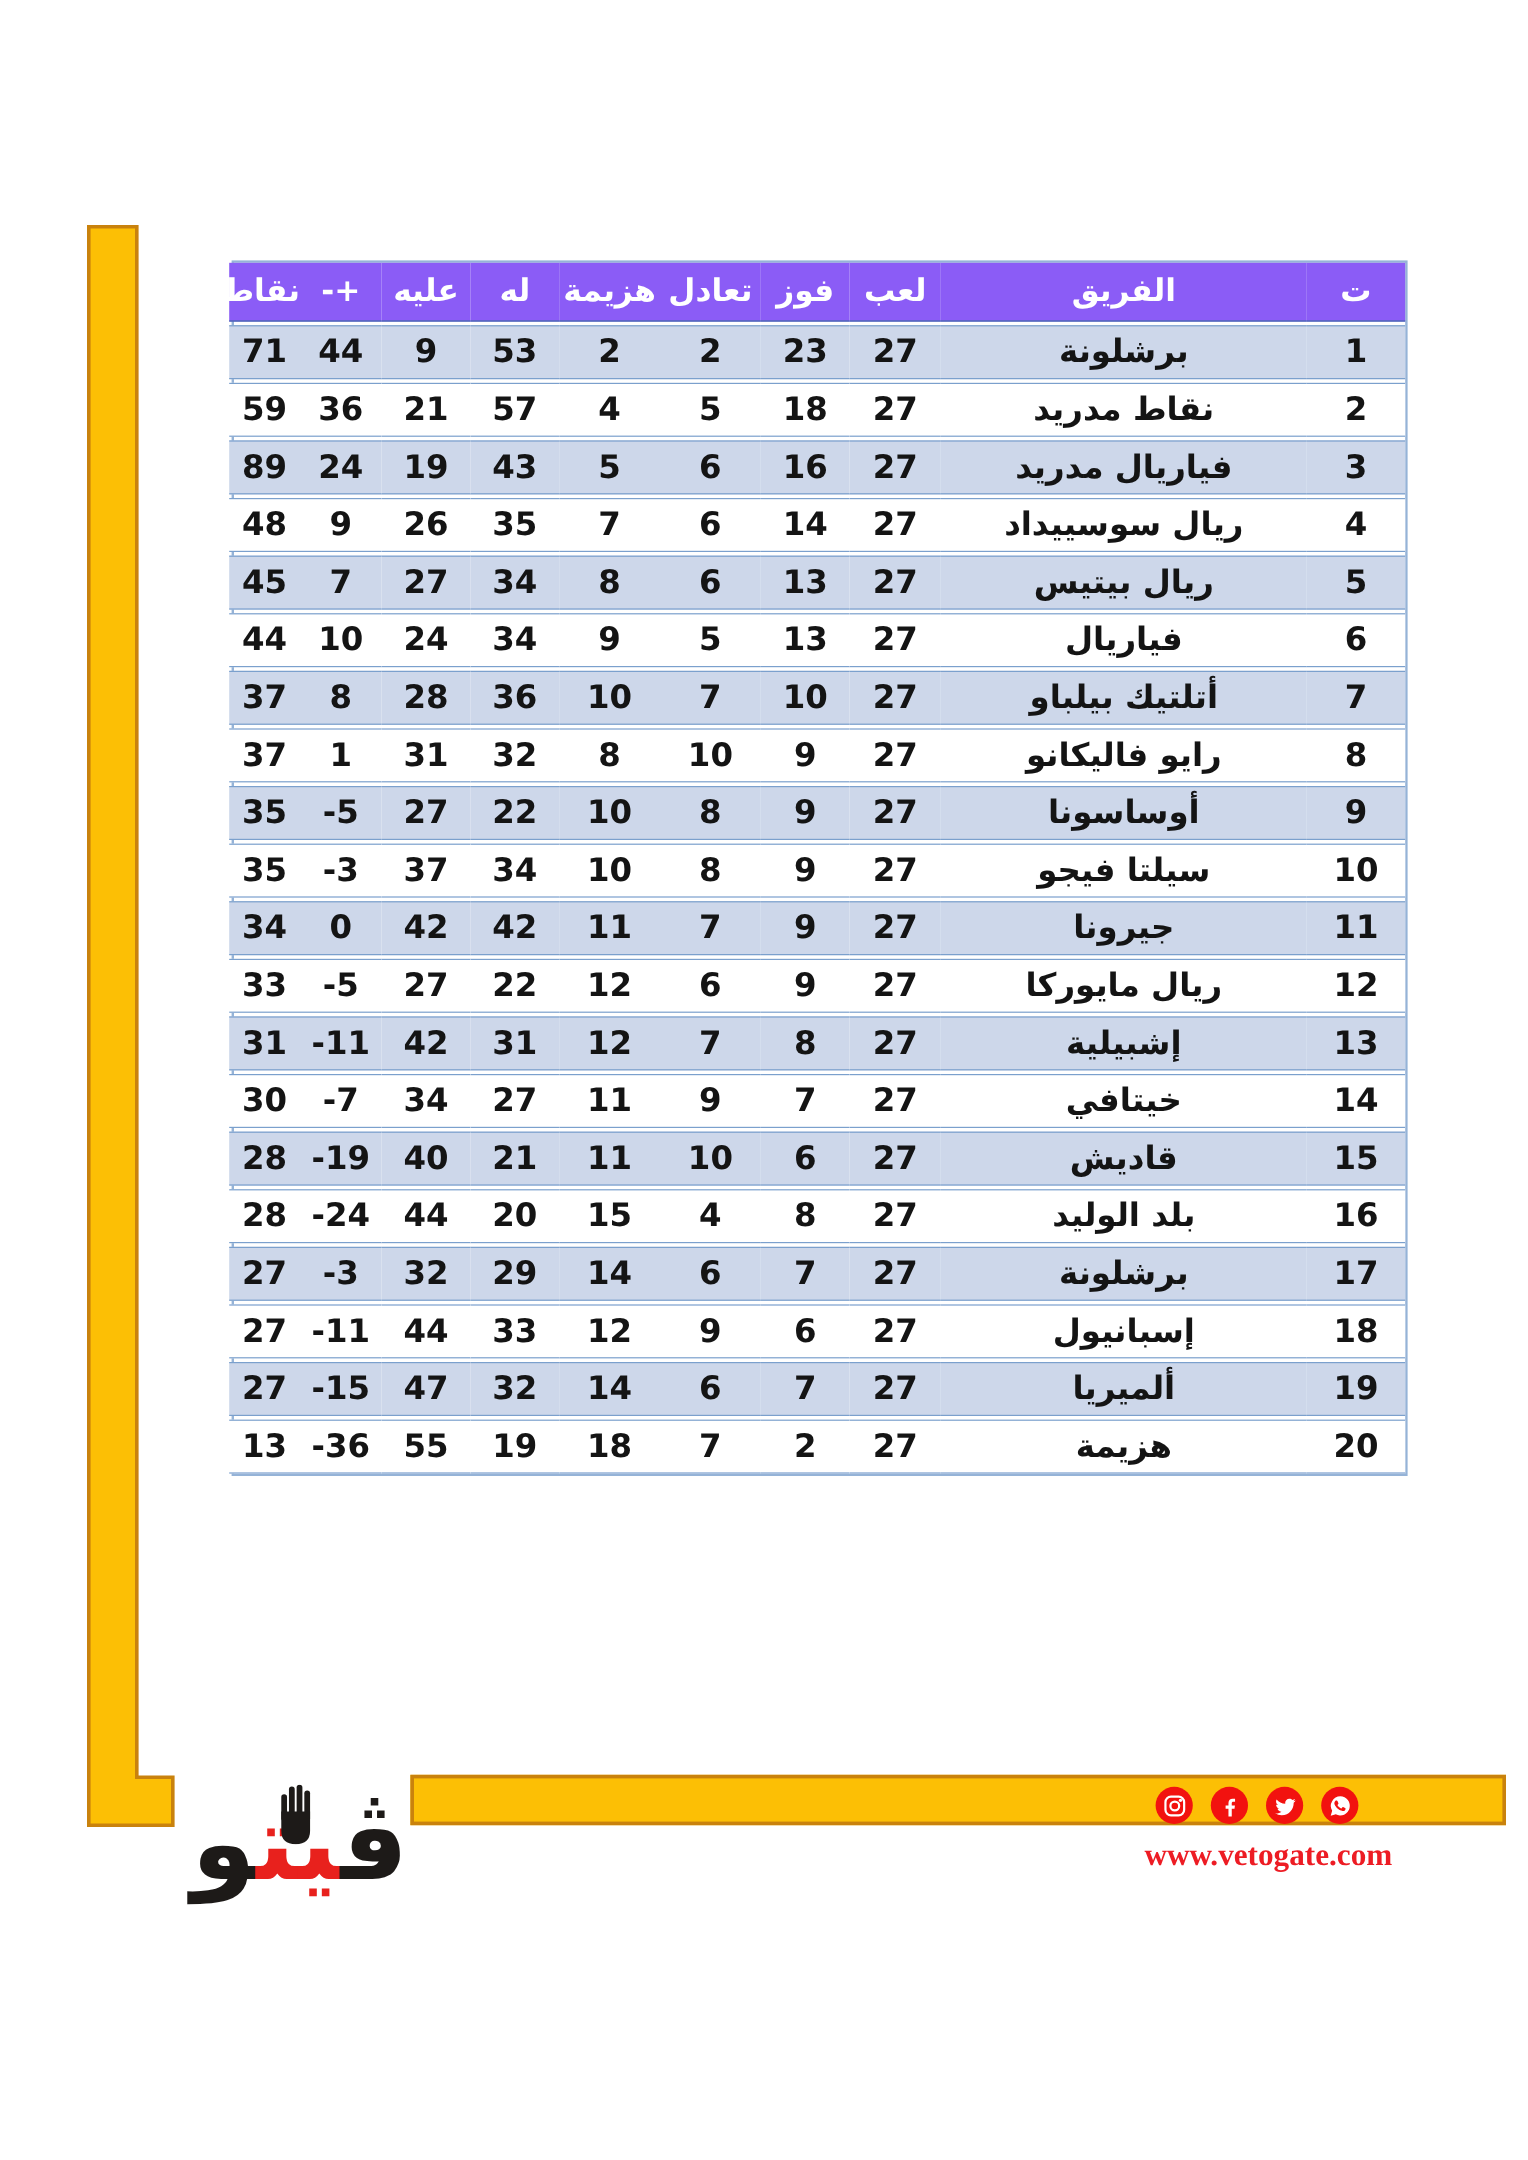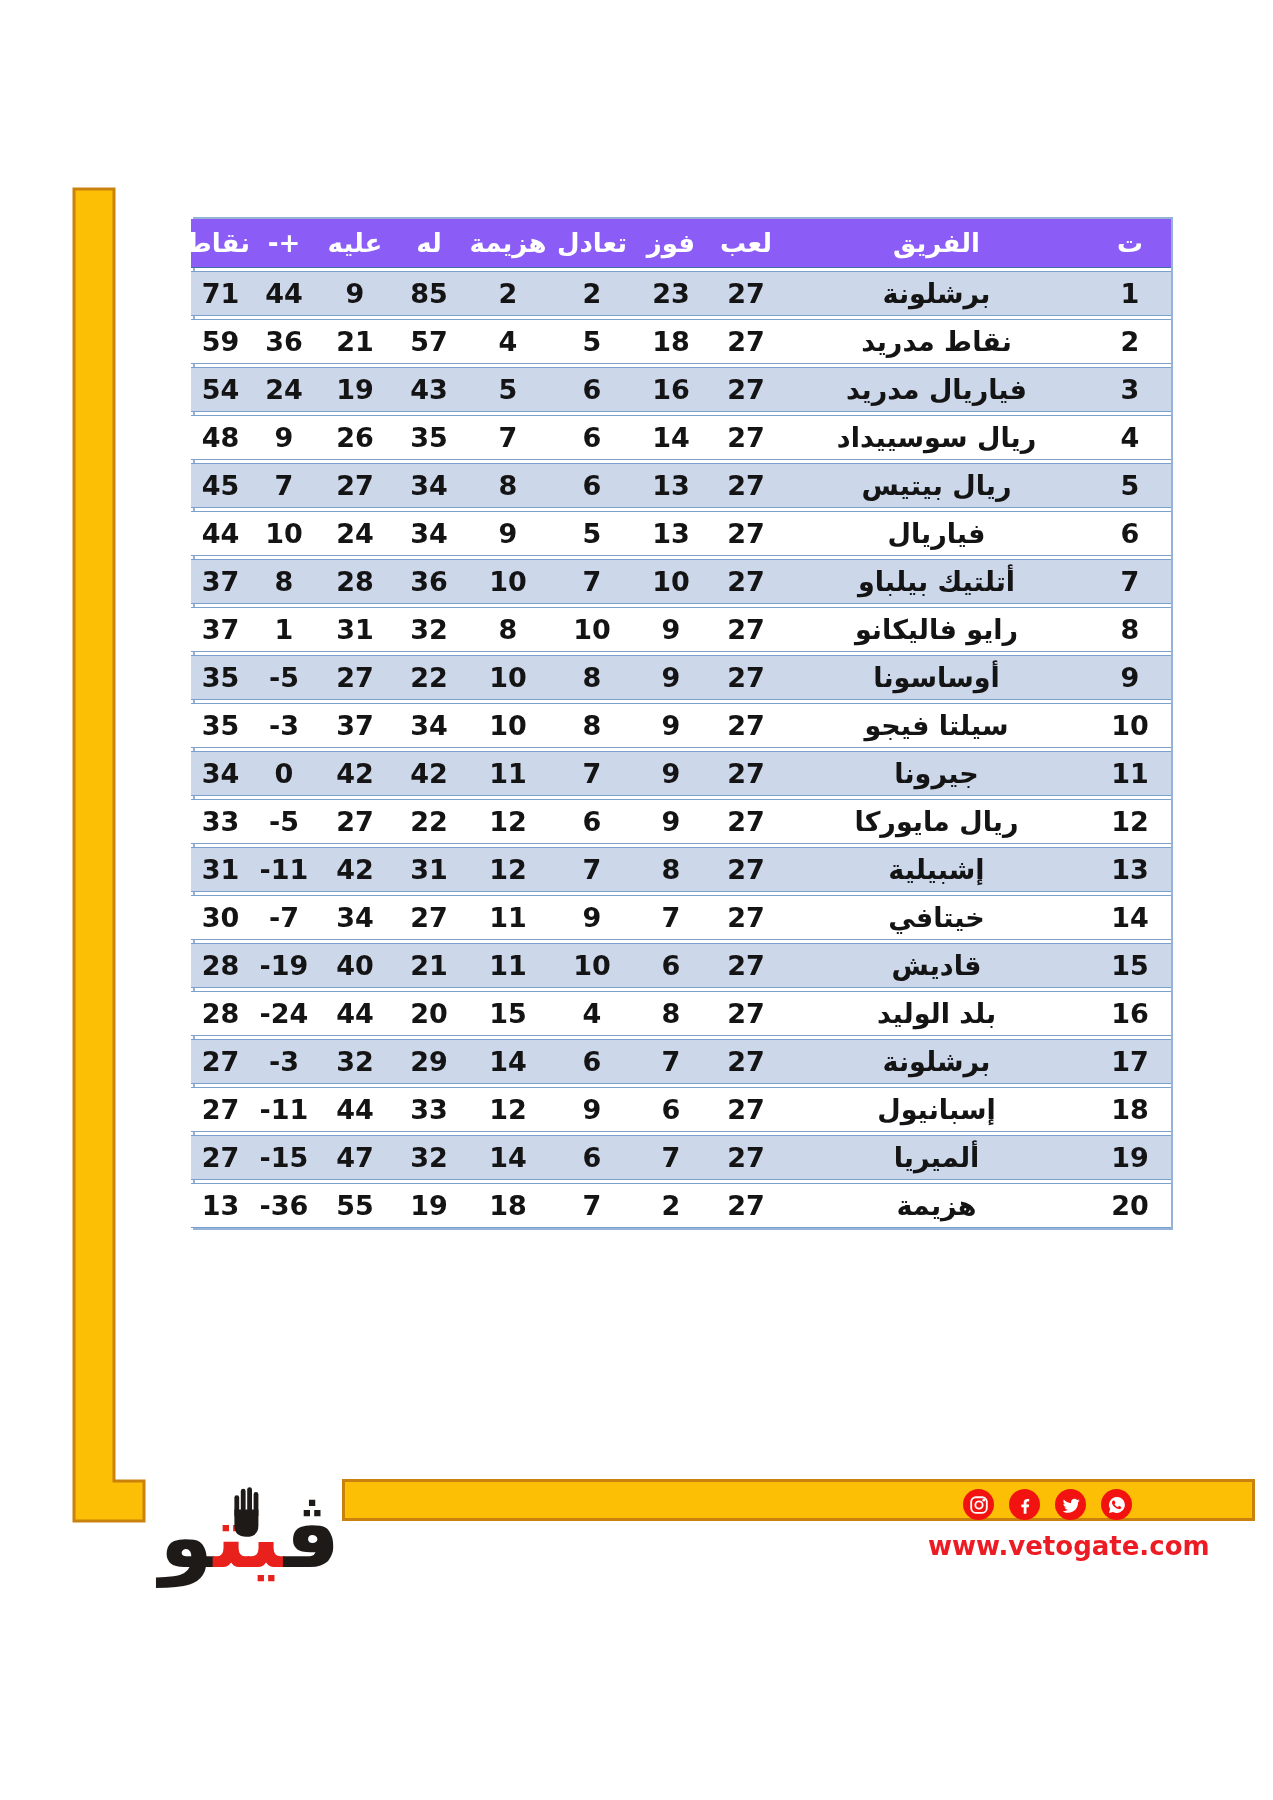--- a/index.html
+++ b/index.html
@@ -42,21 +42,21 @@
     box-sizing:border-box;background:#fcbf05;border:3px solid #c9820d;
   }
   .social-row{position:absolute;left:963px;top:1489px;display:flex;gap:15px;}
   .sicon{
     width:31px;height:31px;border-radius:50%;background:#f2120f;
     display:flex;align-items:center;justify-content:center;flex:0 0 auto;
   }
   .sicon svg{width:22px;height:22px;display:block;}
   .site-url{
     position:absolute;left:928px;top:1531px;width:258px;text-align:center;
-    font-size:26px;font-weight:bold;color:#ed1c24;direction:ltr;
+    font-size:26px;font-weight:bold;color:#ed1c24;direction:ltr;font-family:Liberation Serif, serif;
   }
 </style>
 </head>
 <body>
 
 <div class="frame-l">
   <svg width="74" height="1336" viewBox="0 0 74 1336" xmlns="http://www.w3.org/2000/svg">
     <polygon points="2,2 42,2 42,1294 72,1294 72,1334 2,1334" fill="#fcbf05" stroke="#c9820d" stroke-width="3"></polygon>
   </svg>
 </div>
@@ -90,21 +90,21 @@
         </tr>
     </thead>
     <tbody>
         <tr class="alt">
           <td class="num">1</td>
           <td>برشلونة</td>
           <td class="num">27</td>
           <td class="num">23</td>
           <td class="num">2</td>
           <td class="num">2</td>
-          <td class="num">85</td>
+          <td class="num">53</td>
           <td class="num">9</td>
           <td class="num">44</td>
           <td class="num">71</td>
         </tr>
         <tr>
           <td class="num">2</td>
           <td>نقاط مدريد</td>
           <td class="num">27</td>
           <td class="num">18</td>
           <td class="num">5</td>
@@ -117,21 +117,21 @@
         <tr class="alt">
           <td class="num">3</td>
           <td>فياريال مدريد</td>
           <td class="num">27</td>
           <td class="num">16</td>
           <td class="num">6</td>
           <td class="num">5</td>
           <td class="num">43</td>
           <td class="num">19</td>
           <td class="num">24</td>
-          <td class="num">54</td>
+          <td class="num">89</td>
         </tr>
         <tr>
           <td class="num">4</td>
           <td>ريال سوسييداد</td>
           <td class="num">27</td>
           <td class="num">14</td>
           <td class="num">6</td>
           <td class="num">7</td>
           <td class="num">35</td>
           <td class="num">26</td>

